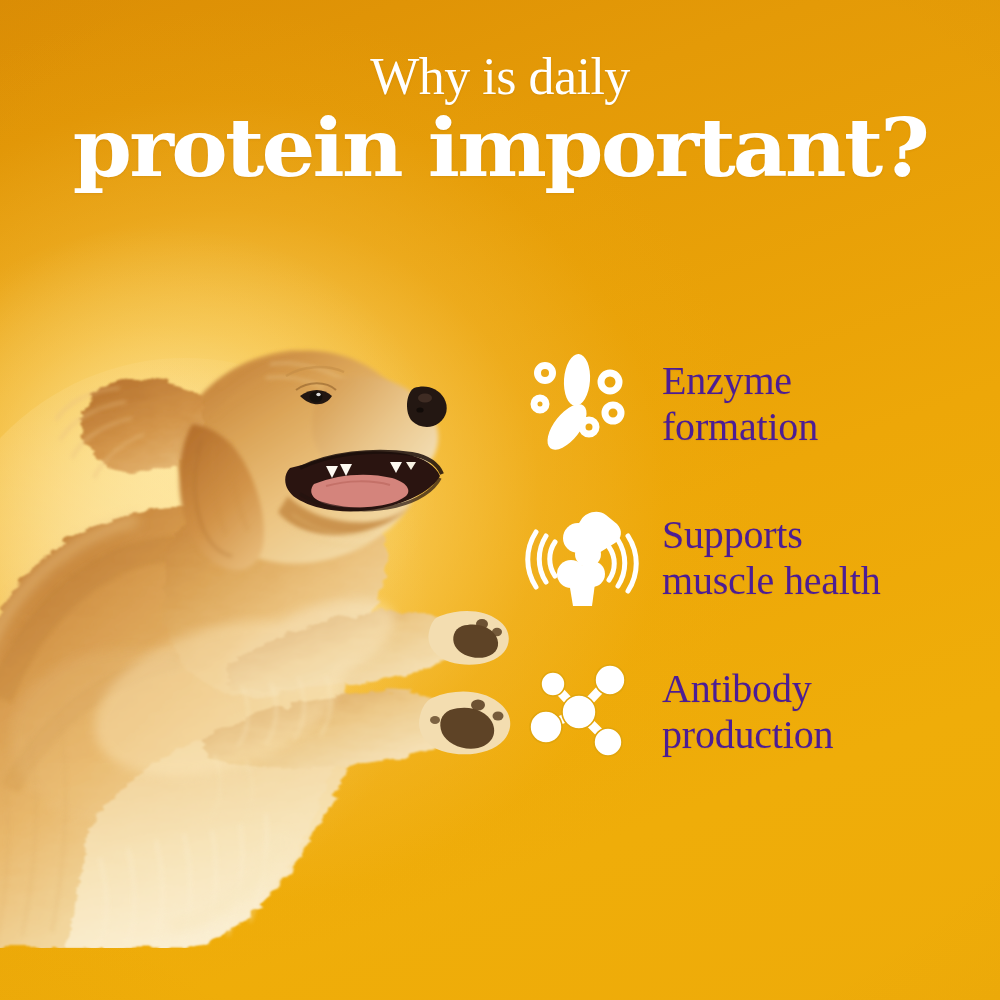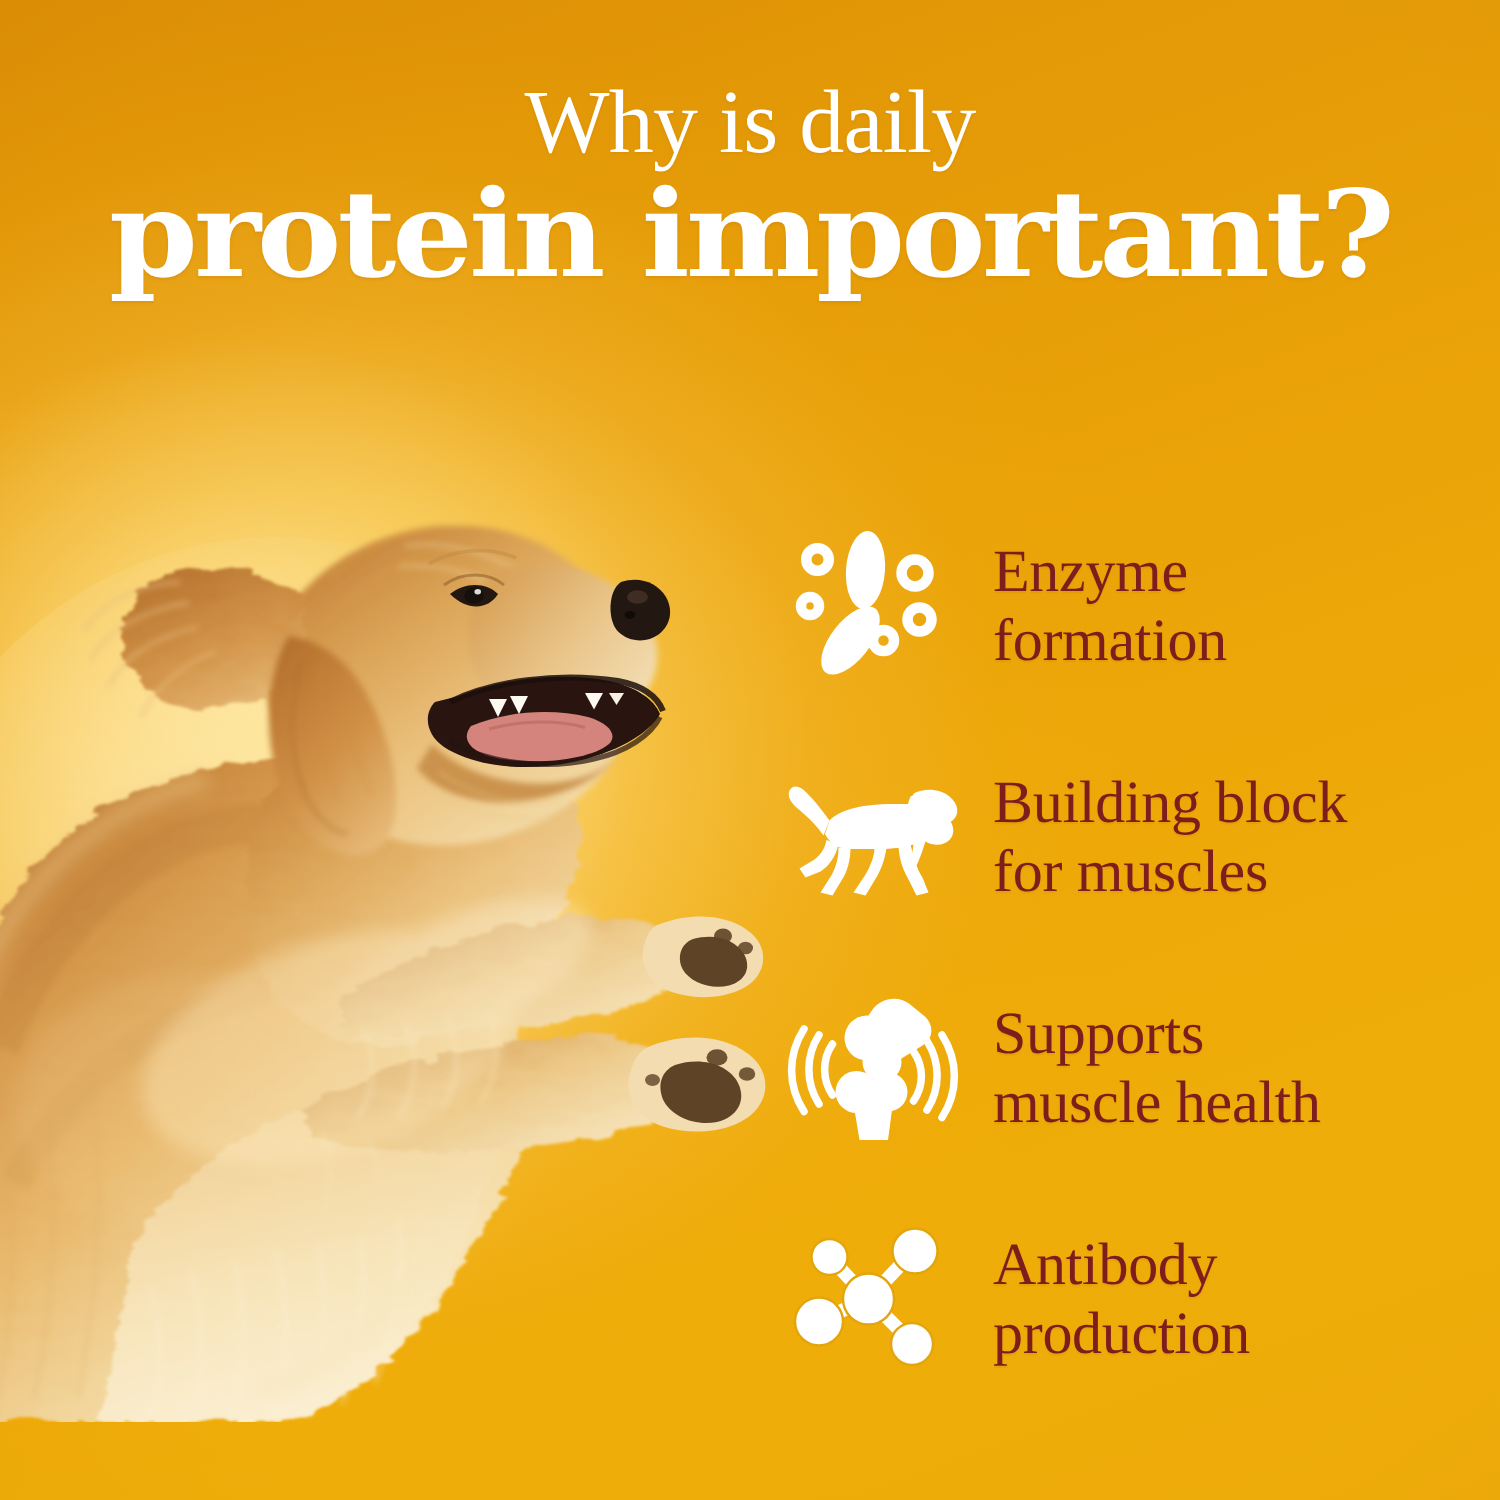--- a/index.html
+++ b/index.html
@@ -61,21 +61,21 @@
     left: 0;
     width: 1000px;
     text-align: center;
     color: #ffffff;
     z-index: 6;
     pointer-events: none;
   }
   .headline-l1 {
     display: block;
     font-family: "Liberation Serif", "DejaVu Serif", serif;
-    font-size: 60px;
+    font-size: 52px;
     line-height: 0.97;
     font-weight: 400;
     letter-spacing: -0.5px;
     text-shadow: 0 1px 2px rgba(150,88,0,0.16);
   }
   .headline-l2 {
     display: block;
     font-family: "DejaVu Serif", "Liberation Serif", serif;
     font-size: 80px;
     line-height: 1.02;
@@ -115,21 +115,21 @@
   .benefit-icon {
     flex: 0 0 auto;
     width: 108px;
     height: 104px;
     display: flex;
     align-items: center;
     justify-content: center;
   }
   .benefit-icon svg { display: block; overflow: visible; }
   .benefit-label {
-    color: #7f1d1d;
+    color: #4c1d95;
     font-family: "Liberation Serif", "DejaVu Serif", serif;
     font-size: 40px;
     line-height: 1.16;
     font-weight: 400;
     letter-spacing: -0.2px;
     white-space: pre-line;
     text-shadow: 0 1px 1px rgba(150,88,0,0.12);
   }
 </style>
 </head>
@@ -404,56 +404,20 @@
             <circle cx="10" cy="50" r="6"></circle>
             <circle cx="83" cy="59" r="8"></circle>
             <circle cx="59" cy="73" r="7"></circle>
           </g>
         </svg>
       </div>
       <div class="benefit-label">Enzyme
 formation</div>
     </div>
 
-    <div class="benefit-row">
-      <div class="benefit-icon">
-        <svg width="118" height="86" viewBox="0 0 118 86" xmlns="http://www.w3.org/2000/svg">
-          <g fill="#ffffff">
-
-            <path d="M30,32 C38,24 54,21 72,21 L86,21 C96,21 104,24 109,30
-                     C113,35 114,41 110,45 C106,49 99,49 94,46
-                     C92,52 90,58 88,62 L84,62 L86,48
-                     C80,50 72,51 63,51 L44,51 C36,51 30,47 27,41 Z"></path>
-
-            <path d="M86,14 C94,10 104,11 110,16 C116,21 117,28 112,32
-                     C107,36 98,36 92,32 C88,29 85,23 86,14 Z"></path>
-
-            <path d="M84,16 C90,12 96,14 97,20 C98,26 94,31 88,31
-                     C83,31 80,25 84,16 Z"></path>
-
-            <path d="M30,32 C24,24 18,16 12,11 C8,8 4,9 3,13 C2,17 5,21 10,25
-                     C16,30 22,36 26,42 Z"></path>
-
-            <path d="M84,48 C86,56 88,64 92,70 L96,80 L88,82 L82,70
-                     C78,63 76,55 76,48 Z"></path>
-
-            <path d="M68,50 C67,58 64,66 60,72 L54,82 L46,80 L54,68
-                     C58,61 60,55 60,50 Z"></path>
-
-            <path d="M36,48 C34,56 30,62 24,66 L14,70 L10,64 L20,58
-                     C25,54 27,50 28,45 Z"></path>
-
-            <path d="M44,50 C44,58 42,66 38,72 L32,82 L24,80 L31,69
-                     C35,62 36,56 36,50 Z"></path>
-          </g>
-        </svg>
-      </div>
-      <div class="benefit-label">Building block
-for muscles</div>
-    </div>
 
     <div class="benefit-row">
       <div class="benefit-icon">
         <svg width="116" height="104" viewBox="0 0 116 104" xmlns="http://www.w3.org/2000/svg">
 
           <g fill="none" stroke="#ffffff" stroke-width="5" stroke-linecap="round">
             <path d="M22,30 C13,44 13,62 22,76"></path>
             <path d="M12,26 C1,43 1,64 12,81"></path>
             <path d="M31,36 C24,46 24,60 31,70"></path>
           </g>

